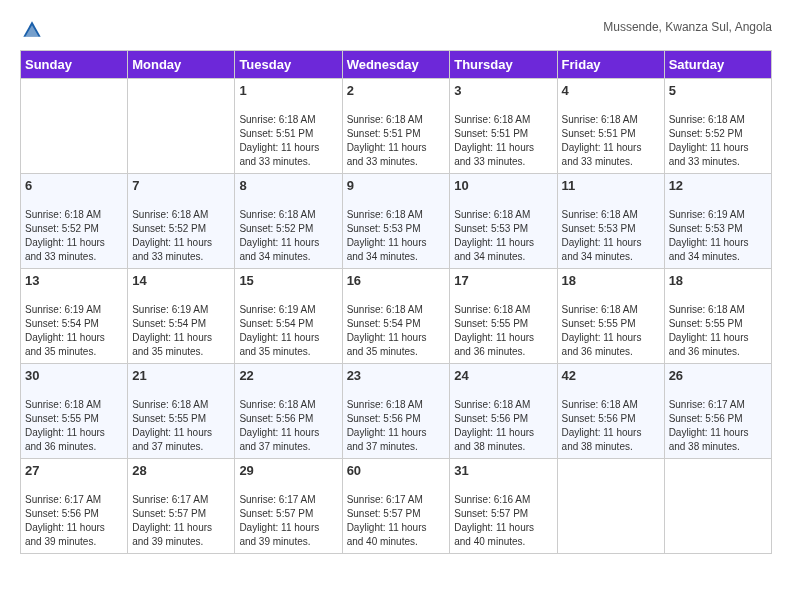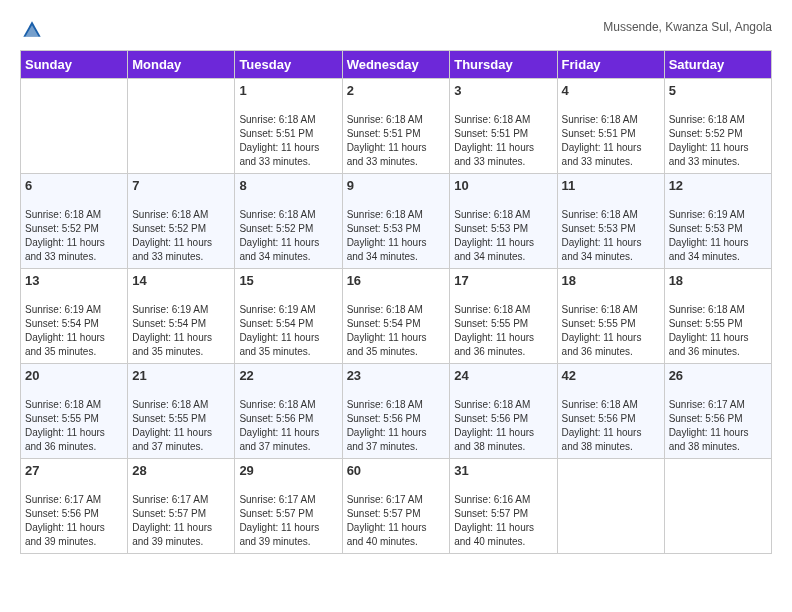--- a/index.html
+++ b/index.html
@@ -272,21 +272,21 @@
           <span class="day-num">18</span>
           <div class="cell-content">
             <div>Sunrise: 6:18 AM</div>
             <div>Sunset: 5:55 PM</div>
             <div>Daylight: 11 hours and 36 minutes.</div>
           </div>
         </td>
       </tr>
       <tr>
         <td>
-          <span class="day-num">20</span>
+          <span class="day-num">30</span>
           <div class="cell-content">
             <div>Sunrise: 6:18 AM</div>
             <div>Sunset: 5:55 PM</div>
             <div>Daylight: 11 hours and 36 minutes.</div>
           </div>
         </td>
         <td>
           <span class="day-num">21</span>
           <div class="cell-content">
             <div>Sunrise: 6:18 AM</div>

